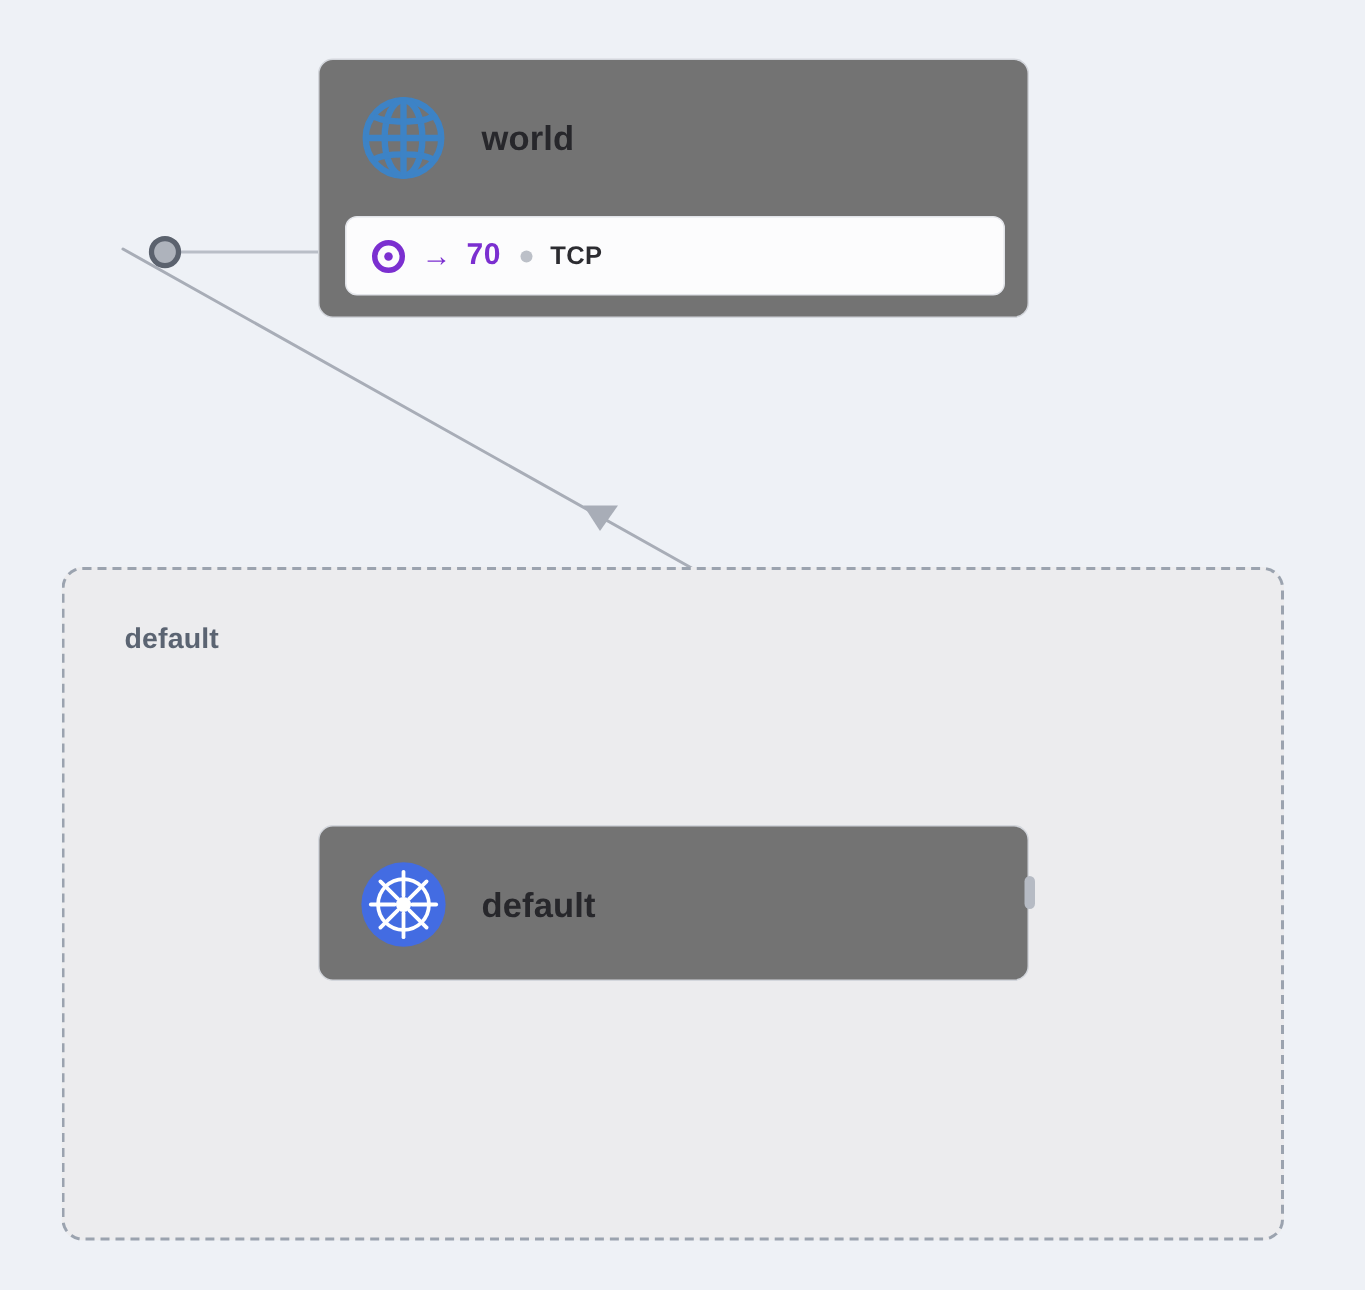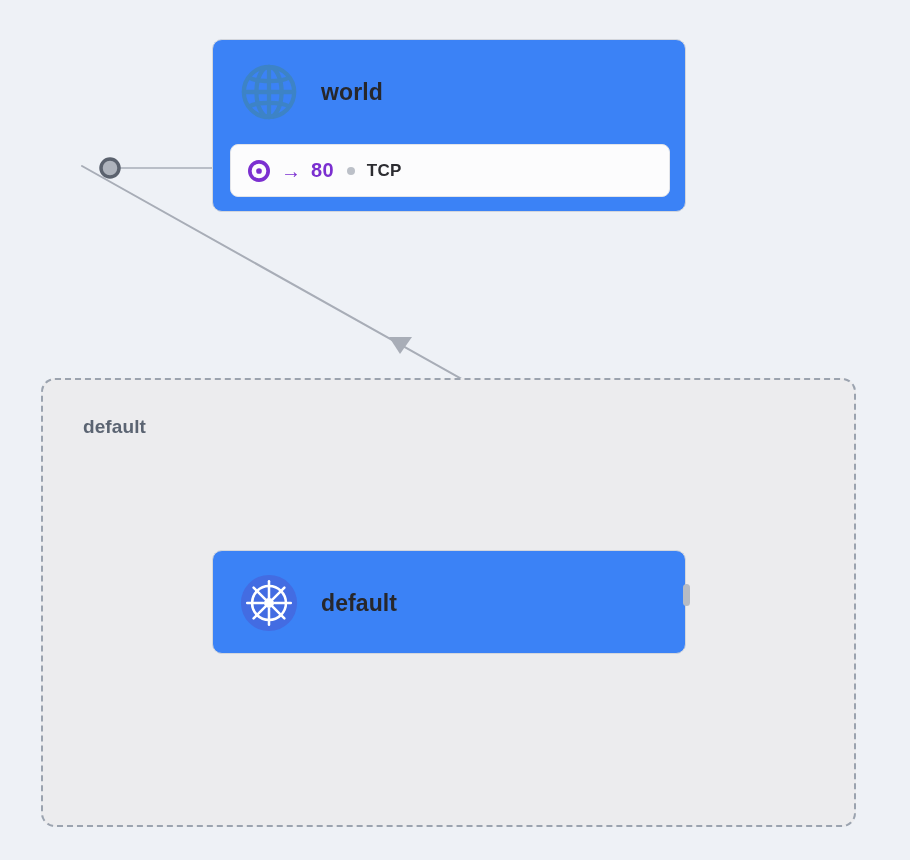--- a/index.html
+++ b/index.html
@@ -51,21 +51,21 @@
     font-size: 19px;
     font-weight: bold;
     color: #5b6472;
     letter-spacing: 0.1px;
   }
 
   
   .card {
     position: absolute;
     box-sizing: border-box;
-    background: #3b82f6;
+    background: #737373;
     border: 1px solid #d3d6dc;
     border-radius: 10px;
   }
   #card-world {
     left: 212px;
     top: 39px;
     width: 474px;
     height: 173px;
   }
   #card-default {
@@ -194,21 +194,21 @@
       </svg>
       <span class="card-title">world</span>
     </div>
 
     <div class="port-row">
       <svg class="icon-target" viewBox="0 0 24 24">
         <circle cx="12" cy="12" r="10" fill="none" stroke="#7b2fd0" stroke-width="4"></circle>
         <circle cx="12" cy="12" r="3.1" fill="#7b2fd0"></circle>
       </svg>
       <span class="port-arrow">→</span>
-      <span class="port-num">80</span>
+      <span class="port-num">70</span>
       <span class="port-dot"></span>
       <span class="port-proto">TCP</span>
     </div>
   </div>
 
   <div class="card" id="card-default">
     <div class="card-head">
       <svg class="icon-k8s" viewBox="0 0 64 64">
         <circle cx="32" cy="32" r="29" fill="#436ce2"></circle>
         <g stroke="#ffffff" stroke-width="2.6" fill="none" stroke-linecap="round">

